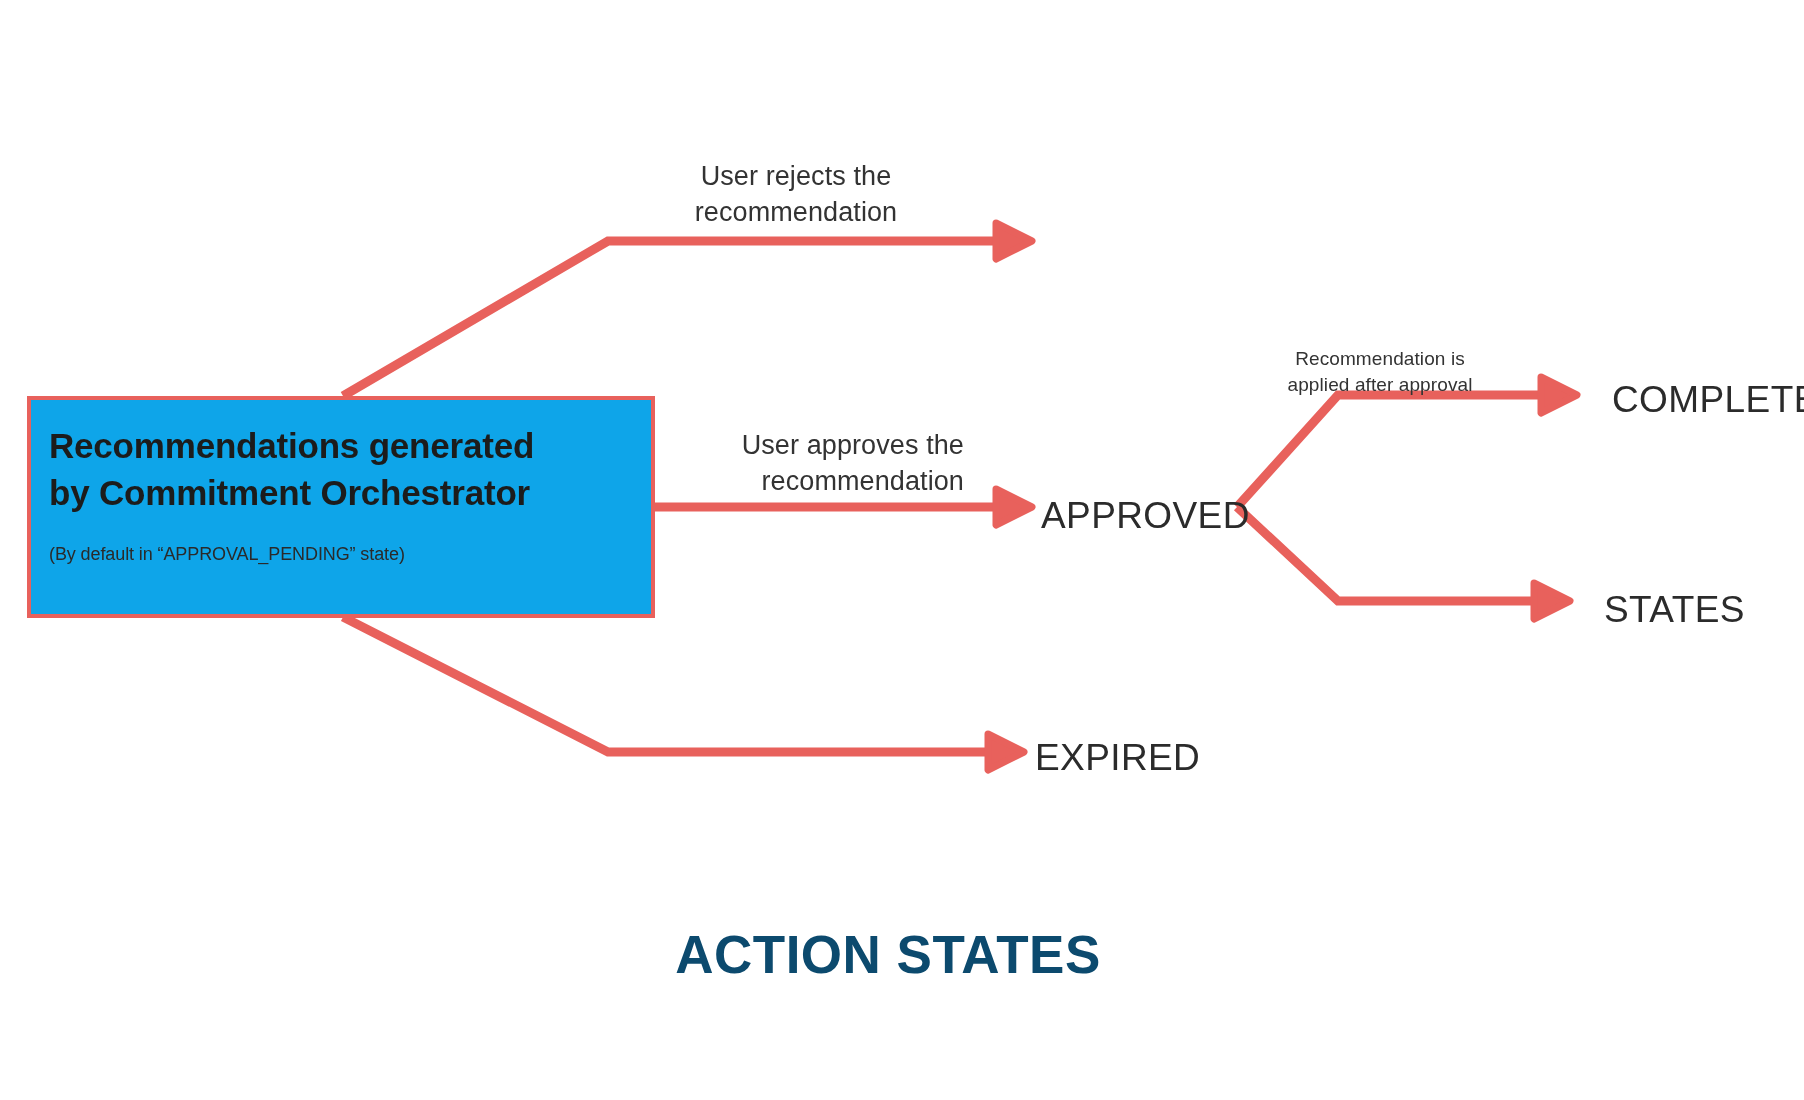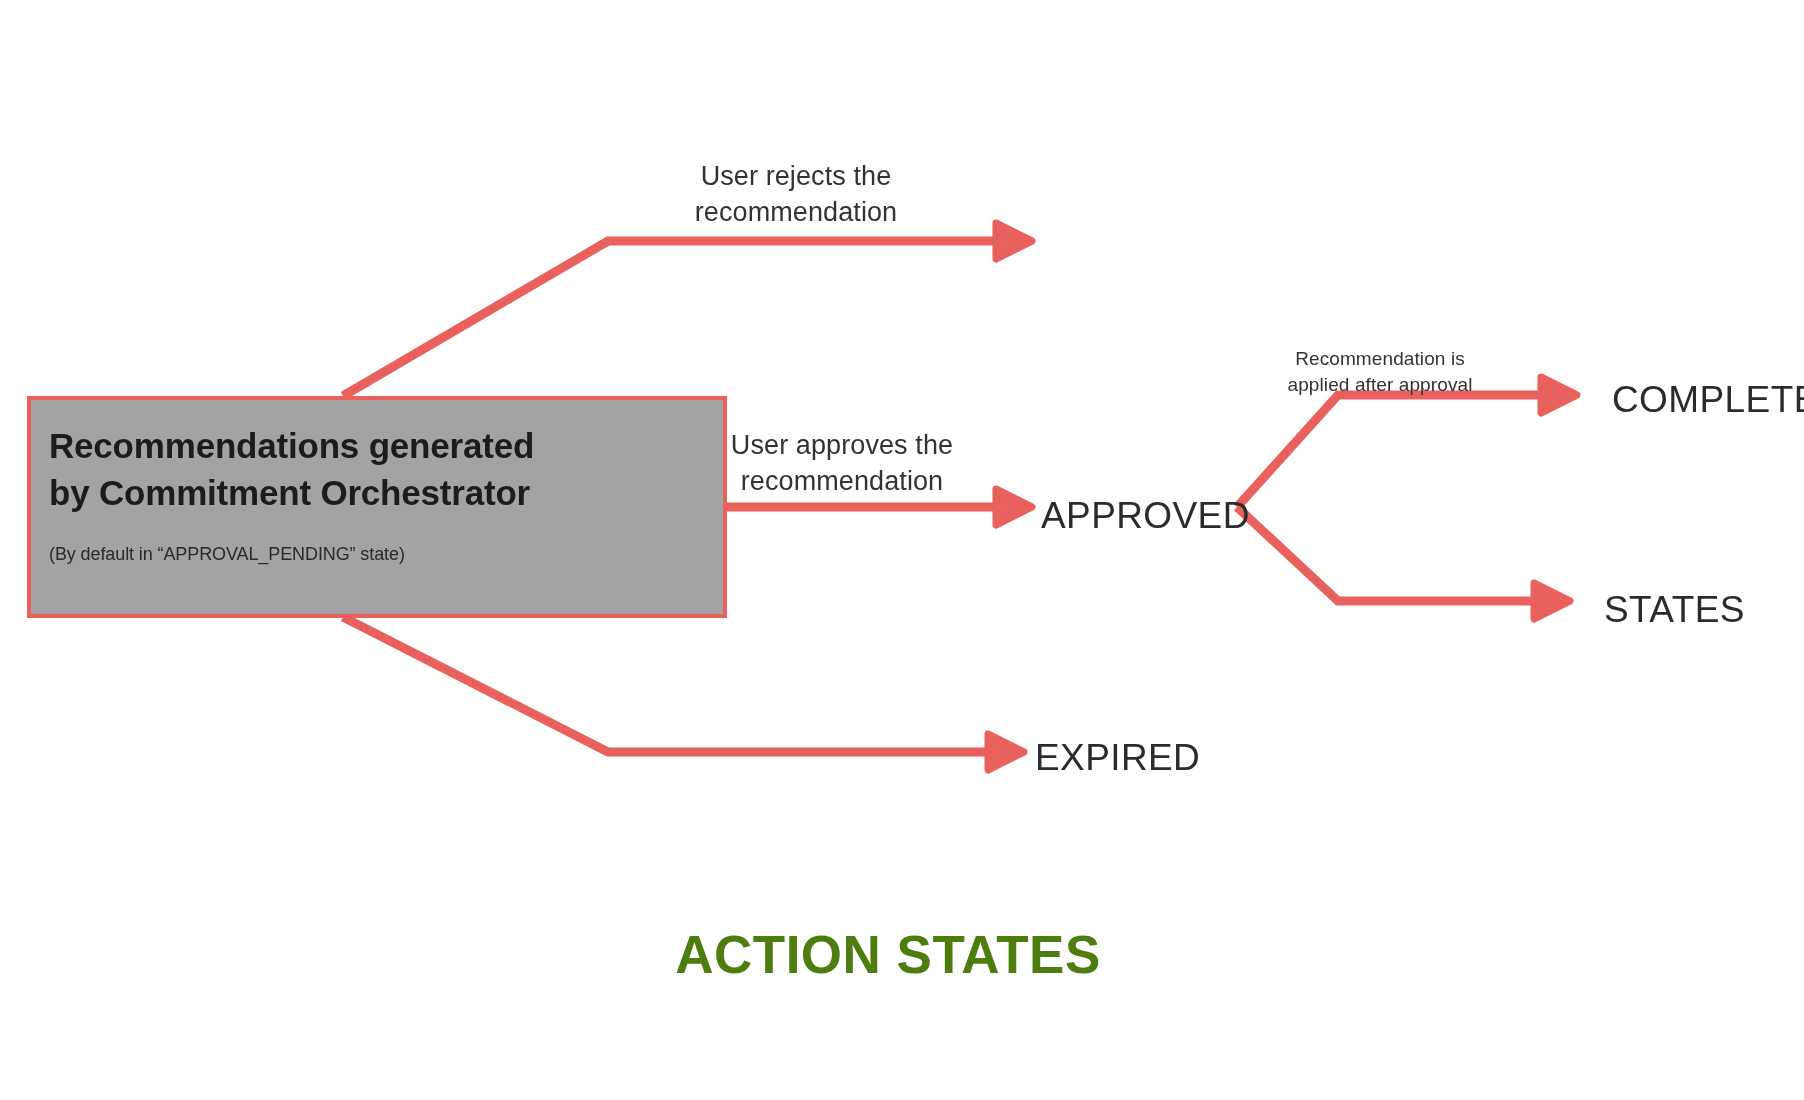--- a/index.html
+++ b/index.html
@@ -26,25 +26,25 @@
     width: 1804px;
     height: 1100px;
     pointer-events: none;
   }
 
   
   .source-box {
     position: absolute;
     left: 27px;
     top: 396px;
-    width: 700px;
+    width: 628px;
     height: 222px;
     box-sizing: border-box;
     border: 4px solid #e8615c;
-    background: #a3a3a3;
+    background: #0ea5e9;
     padding: 22px 18px 0 18px;
   }
   .source-title {
     font-size: 35px;
     font-weight: bold;
     line-height: 1.35;
     letter-spacing: -0.2px;
     color: #1c1c1c;
     white-space: pre-line;
   }
@@ -81,36 +81,36 @@
     line-height: 1.35;
     text-align: center;
     white-space: pre-line;
     letter-spacing: 0.1px;
   }
   .edge-label.small {
     font-size: 19px;
     line-height: 1.38;
   }
   #label-reject   { left: 646px;  top: 158px; width: 300px; }
-  #label-approve  { left: 692px;  top: 427px; width: 300px; }
+  #label-approve  { left: 664px;  top: 427px; width: 300px; text-align: right; }
   #label-expire   { left: 513px;  top: 706px; width: 490px; }
   #label-complete { left: 1225px; top: 326px; width: 310px; margin-top: 20px; }
   #label-error    { left: 1224px; top: 623px; width: 360px; }
 
   
   #footer-title {
     position: absolute;
     left: 0;
     top: 924px;
     width: 1776px;
     text-align: center;
     font-size: 53px;
     font-weight: bold;
     letter-spacing: 0.5px;
-    color: #4d7c0f;
+    color: #0c4a6e;
   }
 </style>
 </head>
 <body>
 
 <div id="canvas">
 
   <svg id="wires" viewBox="0 0 1804 1100" width="1804" height="1100" xmlns="http://www.w3.org/2000/svg">
 
     <path d="M 343 396 L 608 241 L 1000 241" fill="none" stroke="#e8615c" stroke-width="9" stroke-linecap="butt" stroke-linejoin="miter"></path>

